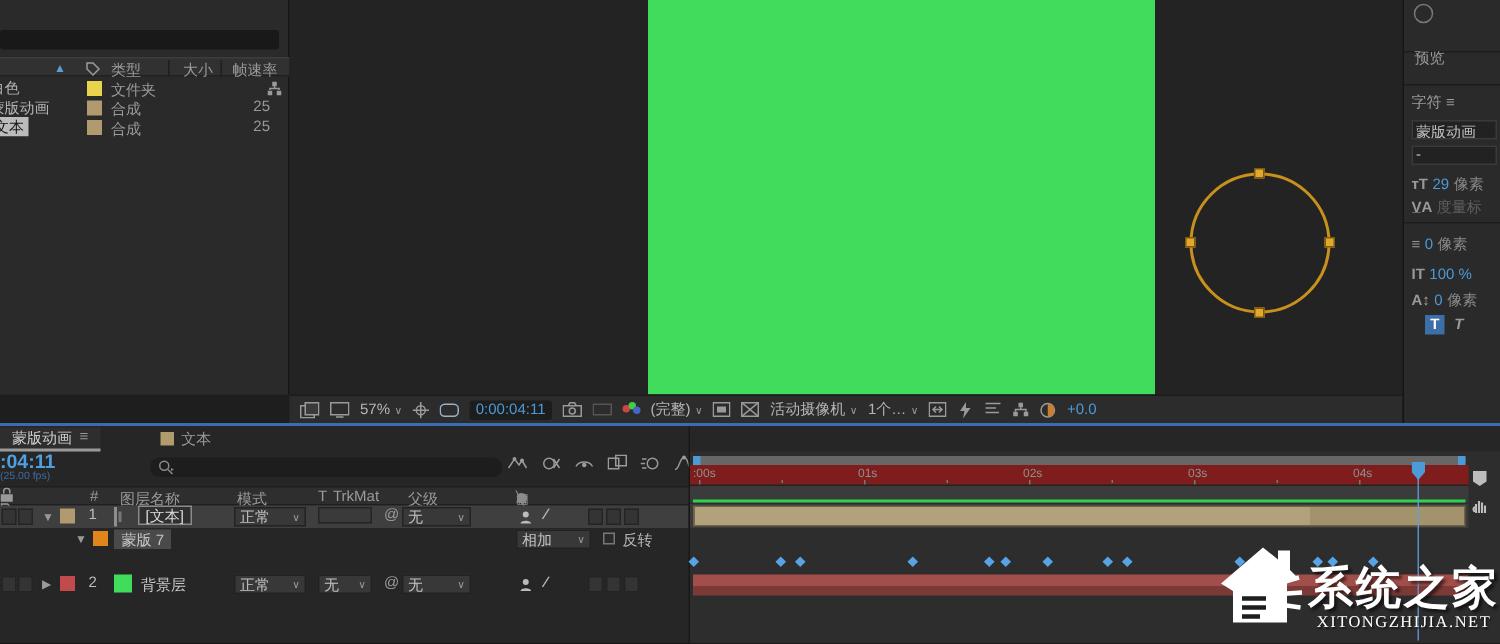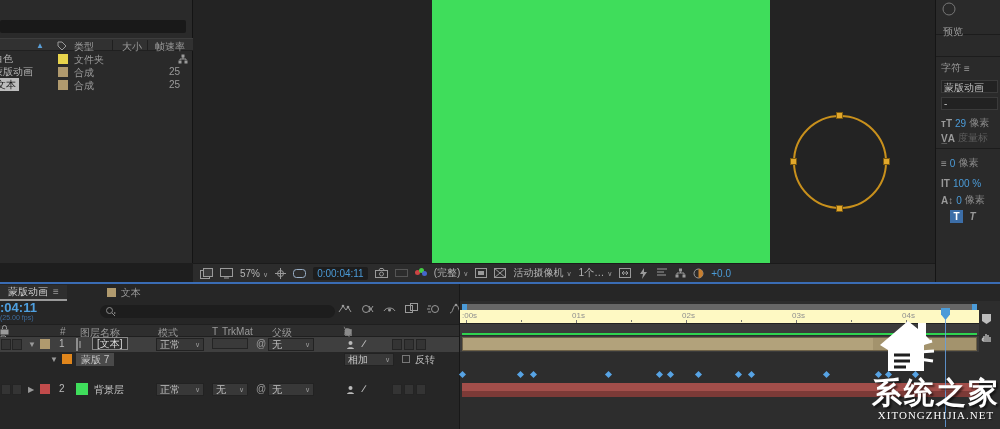--- a/index.html
+++ b/index.html
@@ -95,40 +95,40 @@
   .namebox { border:1px solid #8a8a8a; background:#2f2f2f; color:#dcdcdc; padding:0 4px; height:13px;
              display:inline-flex; align-items:center; }
   .masklbl { background:#4a4a4a; color:#c6c6c6; padding:0 5px; height:13px; display:inline-flex; align-items:center; }
   .bluelink { color:#4b9bd8; }
   .slash { color:#bcbcbc; font-weight:bold; }
   .vline { position:absolute; left:459px; top:0; width:1px; height:147px; background:#181818; }
 
   .tracks { position:absolute; left:460px; top:17px; width:540px; height:130px; background:#2d2d2d; }
   .workarea { position:absolute; left:2px; top:3px; width:515px; height:6px; background:#676767; border-radius:2px; }
   .workarea .cap { position:absolute; top:0; width:5px; height:6px; background:#4b9bd8; }
-  .ruler { position:absolute; left:0; top:9px; width:519px; height:14px; background:#fef9c3; border-bottom:1px solid #222; }
+  .ruler { position:absolute; left:0; top:9px; width:519px; height:14px; background:#7f1d1d; border-bottom:1px solid #222; }
   .tick { position:absolute; top:1px; font-size:8px; color:#8f8f8f; }
   .tickmark { position:absolute; top:10px; width:1px; height:3px; background:#777; }
   .band { position:absolute; left:0; top:23px; width:519px; height:11px; background:#3b3b3b; }
   .cacheline { position:absolute; left:2px; top:32px; width:515px; height:2px; background:#2fd24f; }
   .bar1 { position:absolute; left:2px; top:36px; width:515px; height:14px;
           background:linear-gradient(90deg,#b2a27b 0 80%,#a3936d 80% 100%); border:1px solid #6e6248; }
   .rowbg1 { position:absolute; left:0; top:35px; width:519px; height:16px; background:#3b3b3b; }
   .kftrack { position:absolute; left:0; top:67px; width:519px; height:14px; }
   .kf { position:absolute; top:4px; width:5px; height:5px; background:#57a3e4; transform:rotate(45deg); }
   .bar2 { position:absolute; left:2px; top:82px; width:517px; height:14px;
           background:linear-gradient(#a24e4a 0 55%, #7c3a37 55% 100%); }
   .playhead { position:absolute; left:481px; top:7px; width:9px; height:120px; }
   .ph-head { position:absolute; left:0; top:0; width:9px; height:12px; background:#4b9bd8;
              clip-path:polygon(0 0,100% 0,100% 55%,50% 100%,0 55%); }
   .ph-line { position:absolute; left:4px; top:11px; width:1px; height:108px; background:rgba(100,160,225,.85); }
   .tr-edge { position:absolute; left:521px; top:12px; display:flex; flex-direction:column; gap:6px; }
 
   
-  .wm { position:absolute; right:0px; bottom:8px; display:flex; align-items:flex-start; z-index:9;flex-direction:column; }
+  .wm { position:absolute; right:0px; bottom:8px; display:flex; align-items:flex-end; z-index:9; }
   .wm-txt { display:flex; flex-direction:column; align-items:center; }
   .wm-title { font-size:30px; font-weight:bold; color:#fff; letter-spacing:2px;
               text-shadow:2px 2px 2px rgba(0,0,0,.55); line-height:32px; }
   .wm-url { font-size:11px; color:#fff; letter-spacing:1px; font-family:"Liberation Serif",serif;
             text-shadow:1px 1px 1px rgba(0,0,0,.55); }
   .icontxt { color:#9a9a9a; }
 </style>
 </head>
 <body>
 
@@ -253,21 +253,21 @@
         <path d="M5.5 1a4.5 4.5 0 010 9z" fill="#c87f2f"></path>
       </svg>
     <span style="color:#4b9bd8">+0.0</span>
   </div>
 
   <section class="abs rightp">
     <svg class="abs" style="left:6px;top:2px" width="14" height="14" viewBox="0 0 14 14">
         <circle cx="7" cy="7" r="6" fill="none" stroke="#777"></circle>
       </svg>
     <div class="rp-div" style="top:34px"></div>
-    <div class="rp-sec" style="top:25px">预览</div>
+    <div class="rp-sec" style="top:32px">预览</div>
     <div class="rp-div" style="top:56px"></div>
     <div class="rp-row" style="top:61px">
       <span style="color:#9c9c9c">字符</span>
       <span class="icontxt">≡</span>
     </div>
     <div class="rp-field" style="top:80px">蒙版动画</div>
     <div class="rp-field" style="top:97px">-</div>
     <div class="rp-row" style="top:116px">
       <span class="rp-ico">тT</span>
       <span class="rp-val">29</span>

